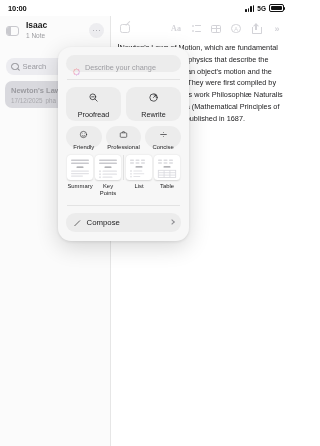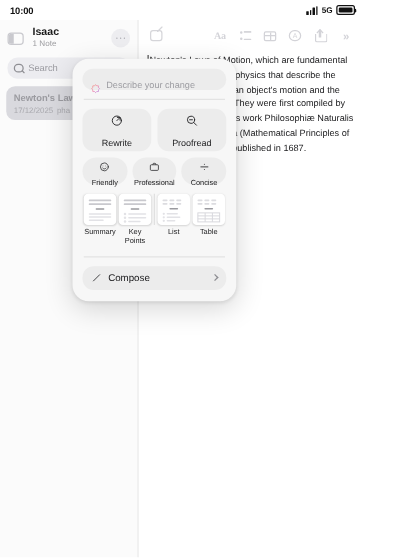--- a/index.html
+++ b/index.html
@@ -58,21 +58,21 @@
   .notes-title { font-size:8.5px; font-weight:700; color:#1b1b1b; line-height:1.15; }
   .notes-sub { font-size:6.5px; color:#9b9b9f; line-height:1.3; margin-top:1px; }
   .dots {
     width:15px;height:15px;border-radius:50%;background:#ededf0;
     display:flex;align-items:center;justify-content:center;gap:1.3px; flex:0 0 auto;
   }
   .dots i{ width:1.7px;height:1.7px;border-radius:50%;background:#a0a0a6;display:block; }
 
   
   .search {
-    margin:4px 6px 0 6px; height:17px; border-radius:8px; background:#ececf0;
+    margin:16px 6px 0 6px; height:17px; border-radius:8px; background:#ececf0;
     display:flex; align-items:center; padding:0 5px; gap:4px;
   }
   .search-txt{ flex:1 1 auto; font-size:7.5px; color:#9a9aa0; }
   .mag { width:7.5px;height:7.5px;border:1.1px solid #8e8e93;border-radius:50%;position:relative;flex:0 0 auto;}
   .mag::after{content:"";position:absolute;right:-2.4px;bottom:-1.1px;width:3.2px;height:1.1px;
     background:#8e8e93;transform:rotate(45deg);border-radius:1px;}
   .mic { width:7px;height:9px;flex:0 0 auto; position:relative; }
   .mic::before{content:"";position:absolute;left:1.9px;top:0;width:3.2px;height:5px;
     border-radius:1.7px;background:#8e8e93;}
   .mic::after{content:"";position:absolute;left:1.1px;top:4.6px;width:4.8px;height:2.6px;
@@ -301,36 +301,36 @@
       </span>
       <span class="ph" title="Describe your change">Describe your change</span>
     </div>
 
     <div class="wt-divider"></div>
 
     <div class="row2">
       <div class="big-btn">
         <span>
           <svg viewBox="0 0 24 24" width="11" height="11" fill="none" stroke="#2c2c2e" stroke-width="1.7" stroke-linecap="round">
+            <circle cx="10.5" cy="10.5" r="6.3"></circle>
+            <line x1="15.2" y1="15.2" x2="20" y2="20"></line>
+            <line x1="8" y1="10.5" x2="13" y2="10.5"></line>
+          </svg>
+        </span>
+        <span class="lbl">Proofread</span>
+      </div>
+      <div class="big-btn">
+        <span>
+          <svg viewBox="0 0 24 24" width="11" height="11" fill="none" stroke="#2c2c2e" stroke-width="1.7" stroke-linecap="round">
             <circle cx="12" cy="12" r="8"></circle>
             <line x1="12" y1="12" x2="17.3" y2="6.7"></line>
             <polyline points="17.6,11.2 17.6,6.4 12.8,6.4"></polyline>
           </svg>
         </span>
         <span class="lbl">Rewrite</span>
-      </div>
-      <div class="big-btn">
-        <span>
-          <svg viewBox="0 0 24 24" width="11" height="11" fill="none" stroke="#2c2c2e" stroke-width="1.7" stroke-linecap="round">
-            <circle cx="10.5" cy="10.5" r="6.3"></circle>
-            <line x1="15.2" y1="15.2" x2="20" y2="20"></line>
-            <line x1="8" y1="10.5" x2="13" y2="10.5"></line>
-          </svg>
-        </span>
-        <span class="lbl">Proofread</span>
       </div>
     </div>
 
     <div class="row3">
       <div class="pill">
         <span>
           <svg viewBox="0 0 24 24" width="9" height="9" fill="none" stroke="#2c2c2e" stroke-width="1.7" stroke-linecap="round">
             <circle cx="12" cy="12" r="8.4"></circle>
             <circle cx="9" cy="10" r="0.9" fill="#2c2c2e" stroke="none"></circle>
             <circle cx="15" cy="10" r="0.9" fill="#2c2c2e" stroke="none"></circle>

